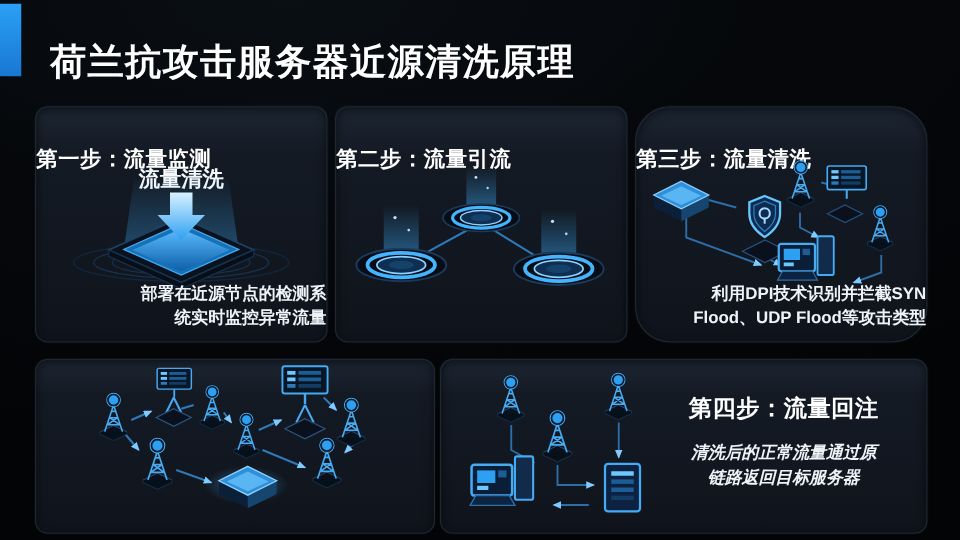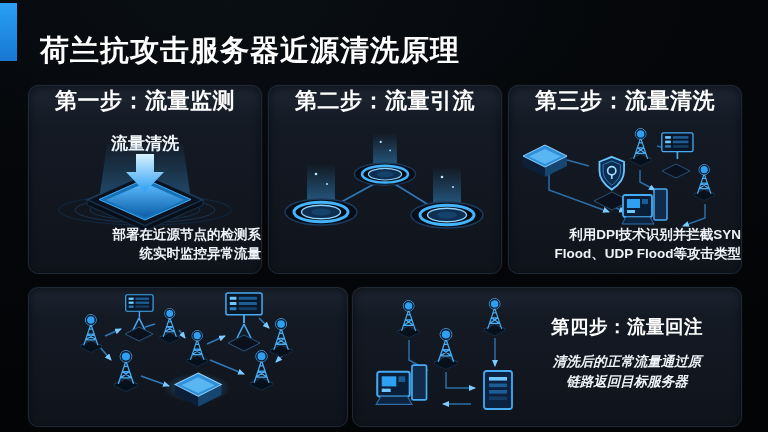--- a/index.html
+++ b/index.html
@@ -12,25 +12,25 @@
   .accent-bar{position:absolute;left:0;top:3px;width:17px;height:58px;
     background:linear-gradient(180deg,#2aa0f5,#1877d2);}
   .slide-title{position:absolute;left:28px;top:16px;margin:12px;
     font-size:29px;line-height:44px;font-weight:900;color:#ffffff;letter-spacing:1px;}
   
   .card{position:absolute;border-radius:10px;border:1px solid #1e2834;
     background:linear-gradient(180deg,#1d2633 0%,#141a24 20%,#0f141c 100%);
     box-shadow:0 2px 8px rgba(0,0,0,.55) inset, 0 0 0 1px rgba(255,255,255,0.02);}
   .card-1{left:28px;top:85px;width:232px;height:187px;}
   .card-2{left:268px;top:85px;width:232px;height:187px;}
-  .card-3{left:508px;top:85px;width:232px;height:187px;}
+  .card-3{left:508px;top:85px;width:232px;height:187px;border-radius:28px;}
   .card-4{left:28px;top:287px;width:318px;height:138px;}
   .card-5{left:352px;top:287px;width:388px;height:138px;}
-  .step-title{margin:0;position:absolute;top:0;left:0;right:0;text-align:center;
-    font-size:22px;font-weight:800;color:#ffffff;letter-spacing:0.5px;}
+  .step-title{margin:0;position:absolute;top:30px;left:0;right:0;
+    font-size:17px;font-weight:800;color:#ffffff;letter-spacing:0.5px;}
   .step-subtitle{position:absolute;top:46px;left:0;right:0;text-align:center;
     font-size:17px;font-weight:800;color:#f4f8fc;}
   .step-desc{position:absolute;bottom:9px;left:0;right:0;margin:0;
     font-size:13.5px;line-height:1.45;text-align:right;color:#eef3f8;font-weight:600;}
   .step-desc span{display:inline-block;}
   .w160 span{width:160px;} .w142 span{width:142px;} .w196 span{width:196px;}
   .illus{position:absolute;overflow:visible;}
   .illus-1{left:0;top:58px;width:232px;height:86px;}
   .illus-2{left:0;top:52px;width:232px;height:100px;}
   .illus-3{left:0;top:28px;width:232px;height:112px;}

